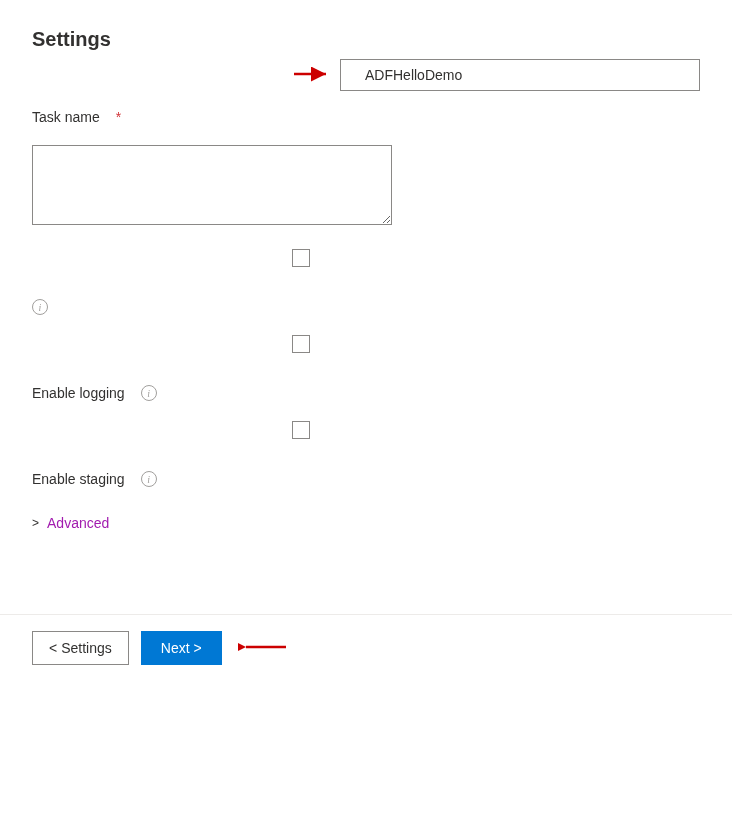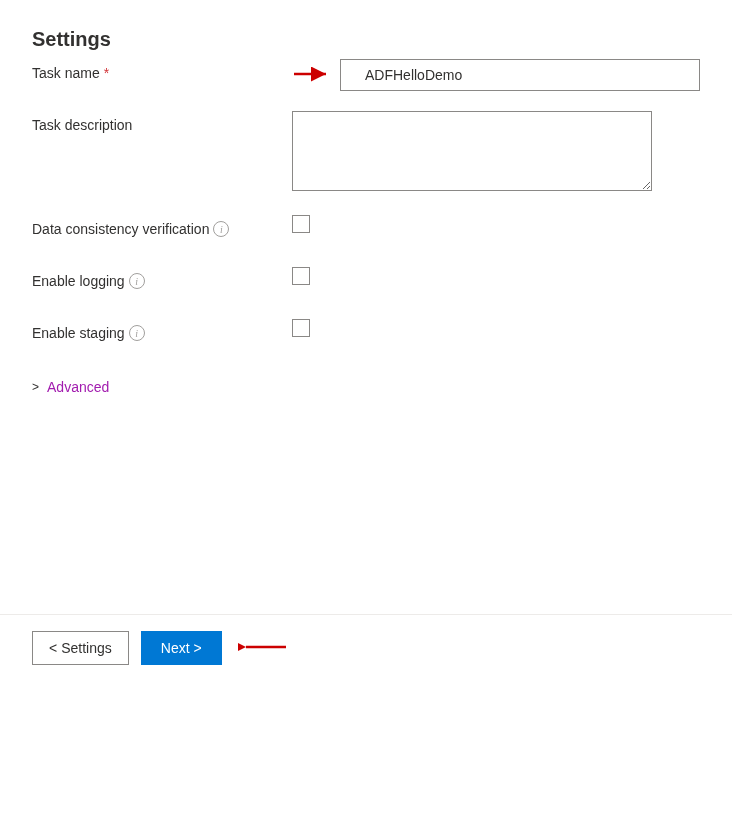--- a/index.html
+++ b/index.html
@@ -65,21 +65,22 @@
     }
 
     .form-label {
       width: 260px;
       min-width: 260px;
       font-size: 14px;
       color: #323130;
       padding-top: 6px;
       display: flex;
       align-items: flex-end;
-      gap: 4px;
+      gap: 16px;
+      margin-top: 44px;
     }
 
     .required-star {
       color: #d13438;
     }
 
     .info-icon {
       display: inline-flex;
       align-items: center;
       justify-content: center;
@@ -251,31 +252,27 @@
                 </defs>
                 <line x1="2" y1="10" x2="34" y2="10" stroke="#cc0000" stroke-width="2.5" marker-end="url(#arrowhead-right)"></line>
               </svg>
             </span>
             <input type="text" class="text-input" value="ADFHelloDemo" style="">
           </div>
         </div>
       </div>
 
       <div class="form-row textarea-row">
-        <div class="form-label">
-          <span>Task description</span>
-        </div>
         <div class="form-control-area">
           <textarea class="textarea-input" style=""></textarea>
         </div>
       </div>
 
       <div class="form-row">
         <div class="form-label">
-          <span>Data consistency verification</span>
           <span class="info-icon" title="Information">i</span>
         </div>
         <div class="form-control-area">
           <input type="checkbox" class="checkbox-input" style="">
         </div>
       </div>
 
       <div class="form-row">
         <div class="form-label">
           <span>Enable logging</span>

